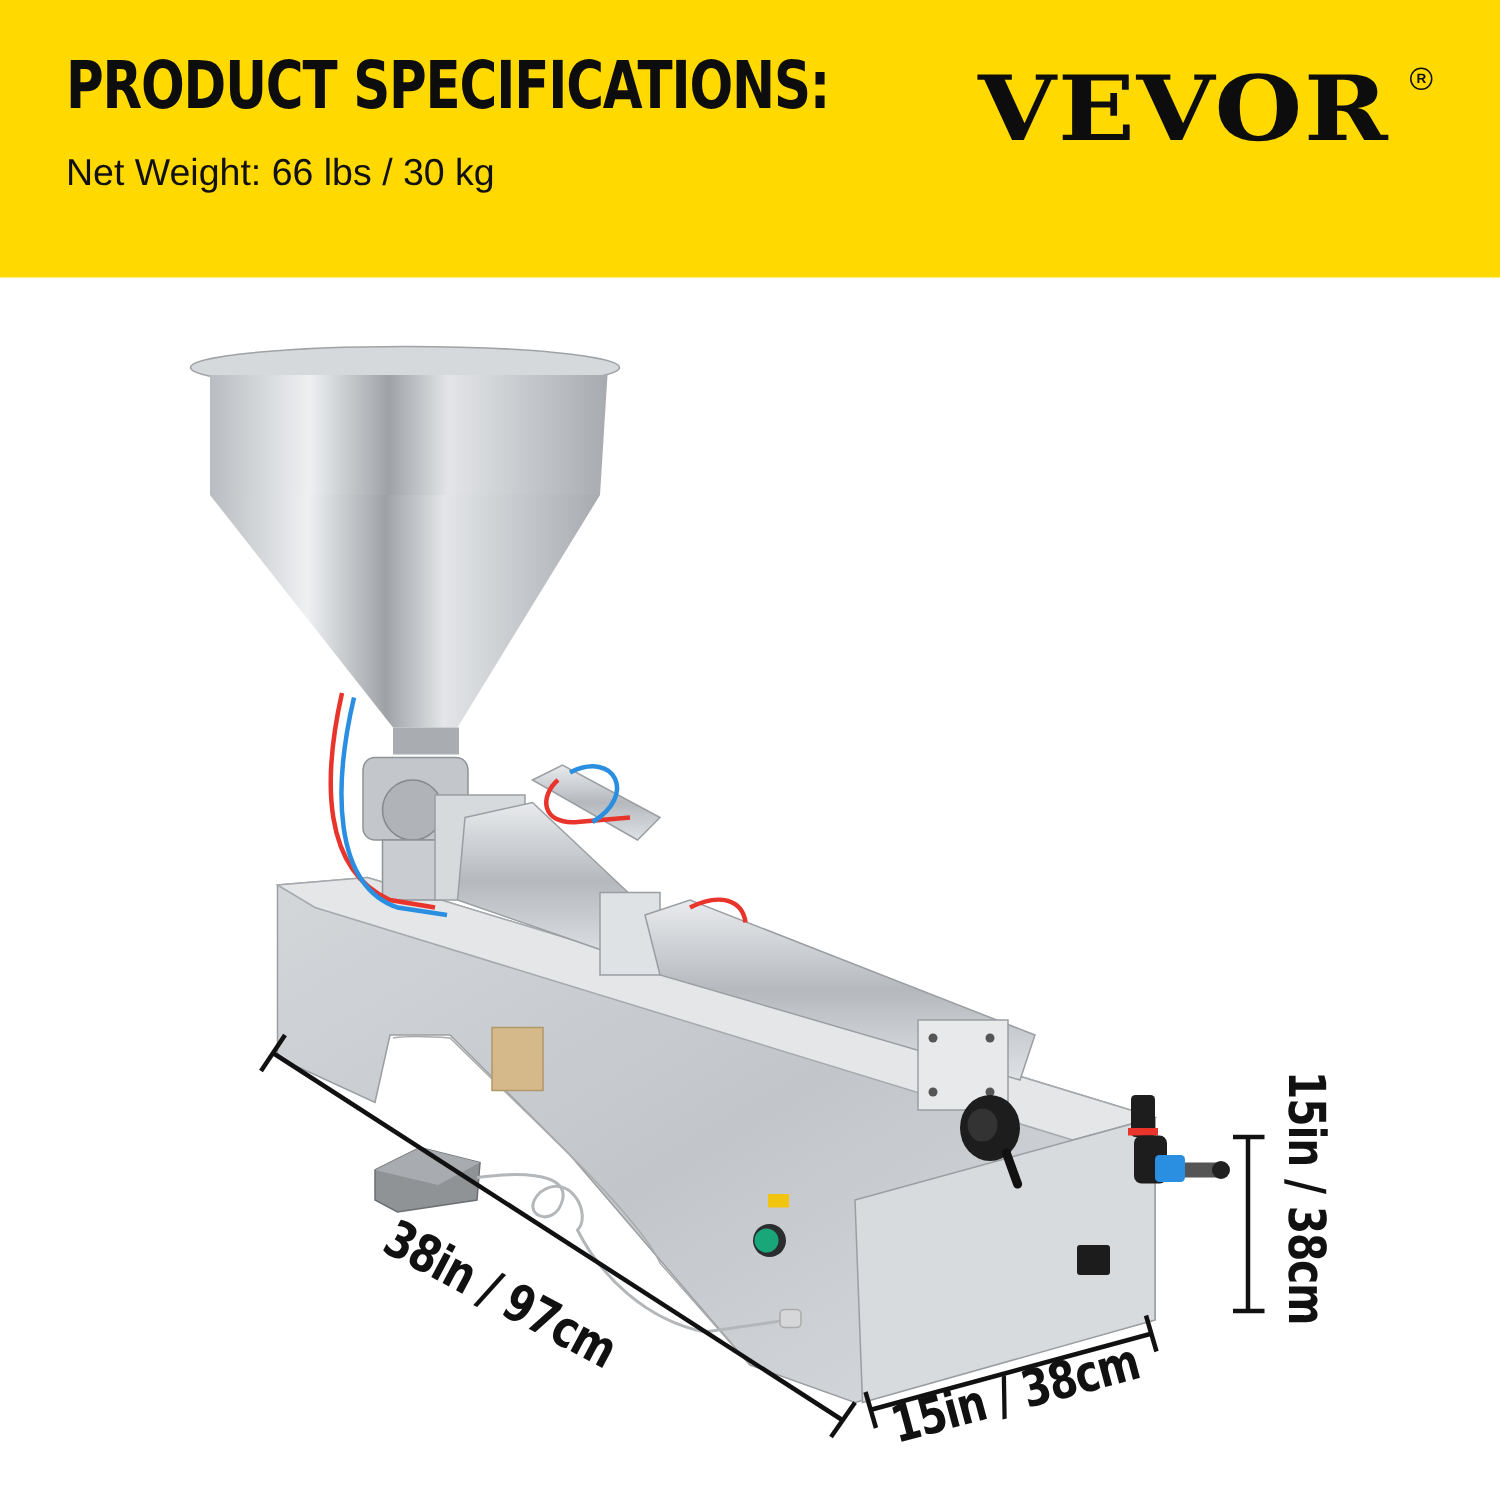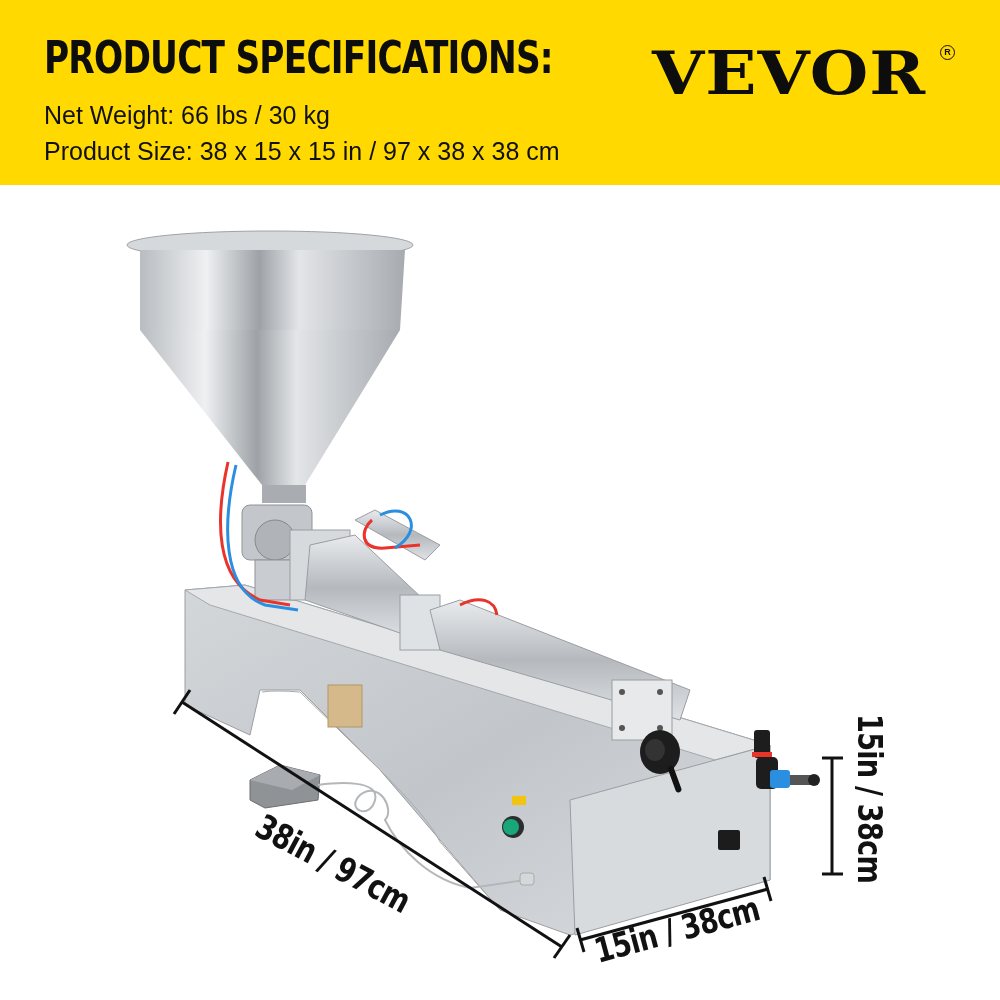--- a/index.html
+++ b/index.html
@@ -16,21 +16,20 @@
   .dim.len { left: 268px; top: 806px; transform: rotate(28deg) scaleX(0.8); transform-origin: left top; }
   .dim.wid { left: 590px; top: 932px; transform: rotate(-15deg) scaleX(0.8); transform-origin: left top; }
   .dim.hei { left: 890px; top: 714px; transform: rotate(90deg) scaleX(0.8); transform-origin: left top; }
 </style>
 </head>
 <body>
 
 <div class="banner">
   <div class="title">PRODUCT SPECIFICATIONS:</div>
   <div class="spec w">Net Weight: 66 lbs / 30 kg</div>
-  <div class="spec s">Product Size: 38 x 15 x 15 in / 97 x 38 x 38 cm</div>
   <div class="logo">VEVOR</div>
   <div class="reg">R</div>
 </div>
 
 <svg class="stage" width="1000" height="800" viewBox="0 200 1000 800" xmlns="http://www.w3.org/2000/svg" style="left:0;top:200px;">
   <defs>
     <linearGradient id="steel" x1="0" x2="1" y1="0" y2="0">
       <stop offset="0" stop-color="#b9bcc0"></stop>
       <stop offset="0.25" stop-color="#eef0f2"></stop>
       <stop offset="0.45" stop-color="#9ea2a6"></stop>

